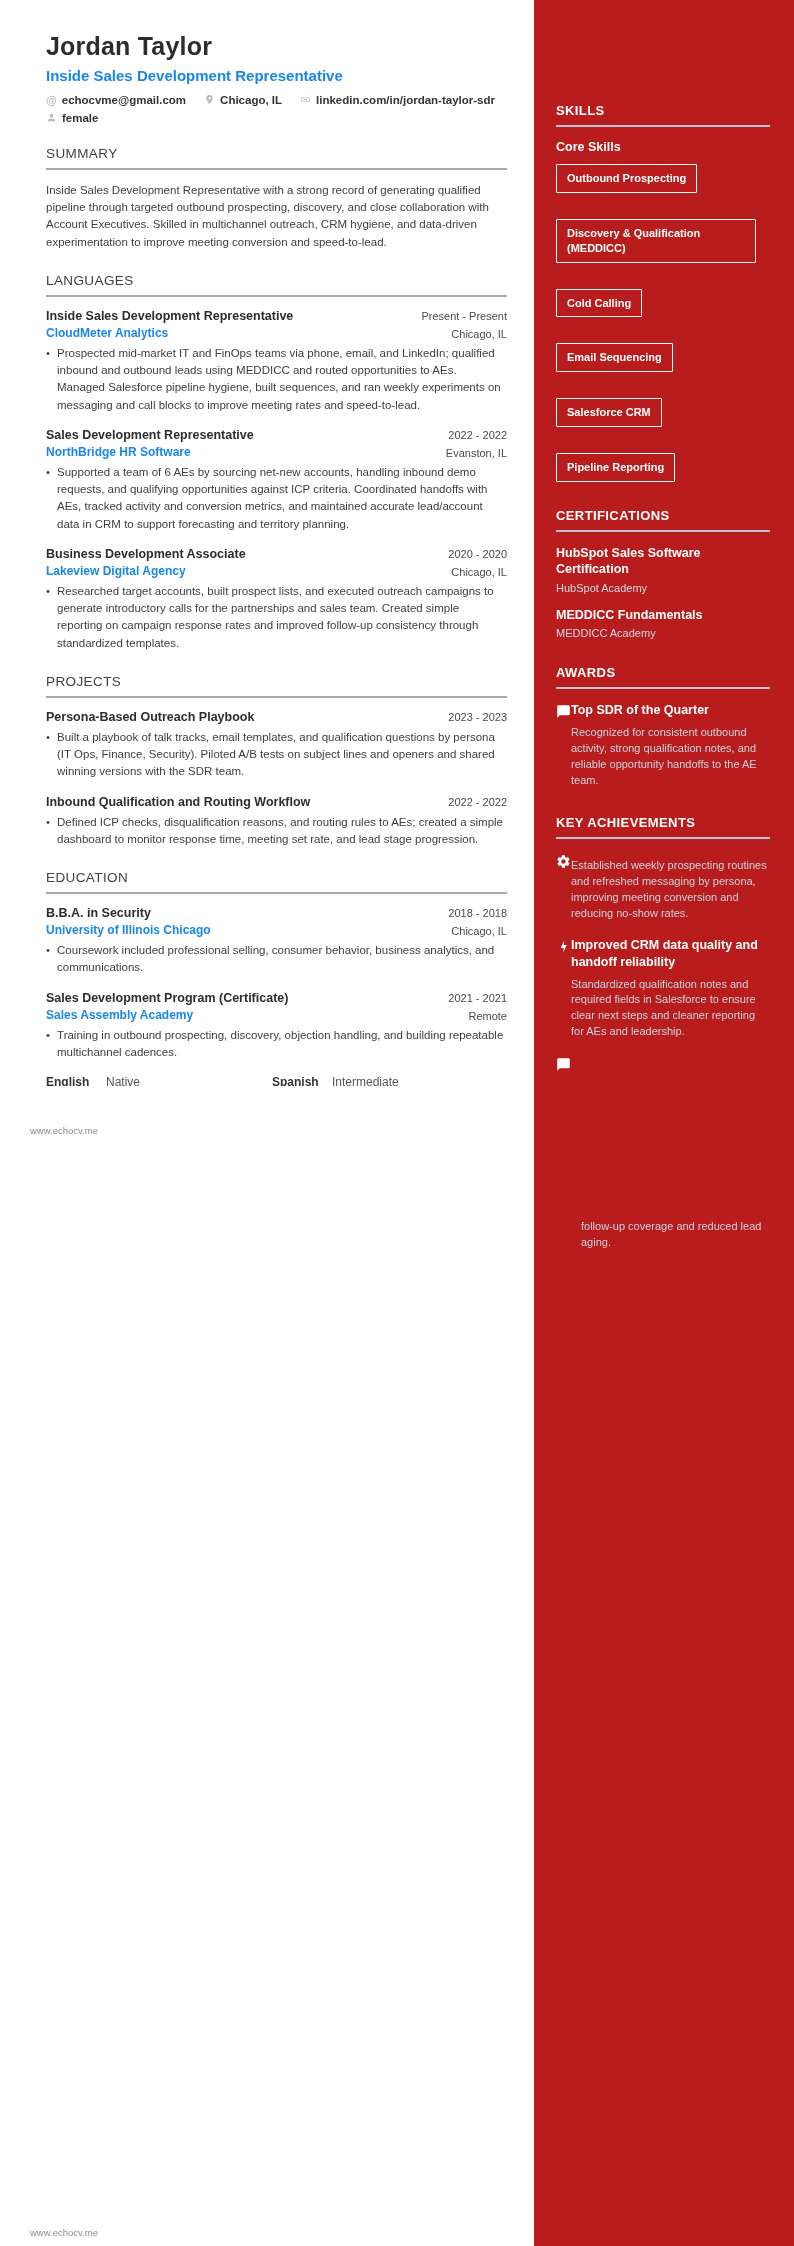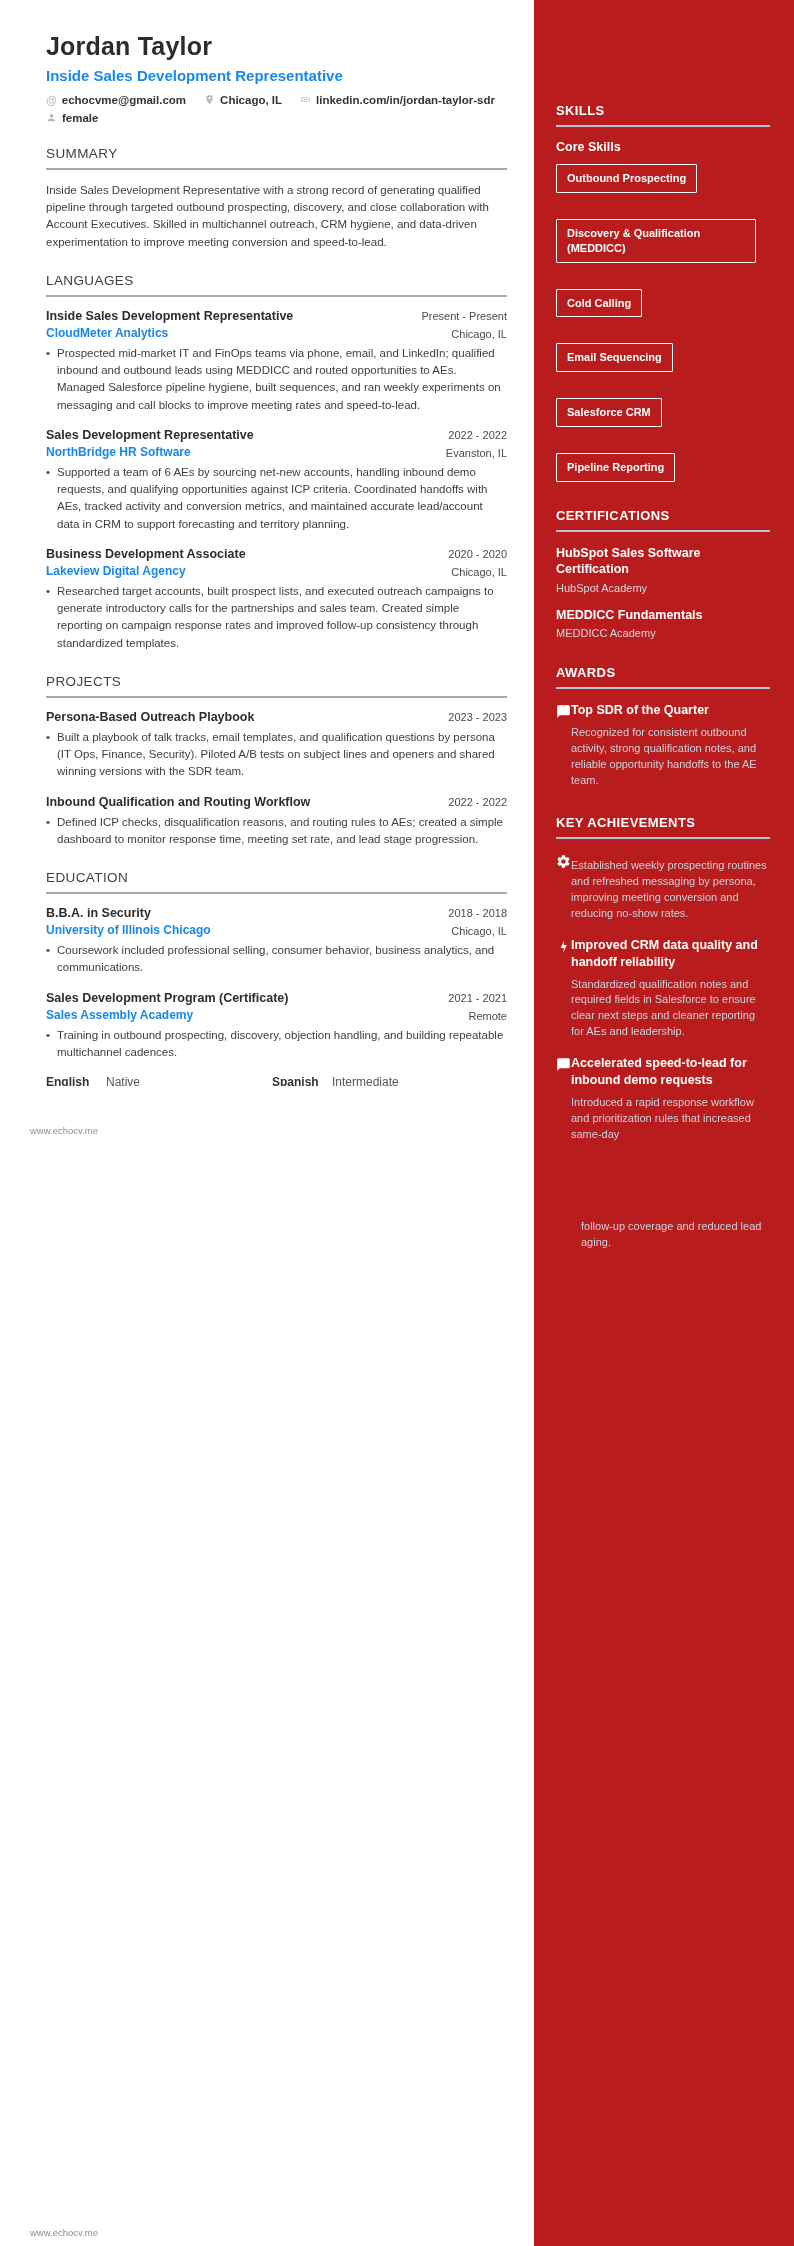--- a/index.html
+++ b/index.html
@@ -132,24 +132,20 @@
         <div class="side-item-desc">Standardized qualification notes and required fields in Salesforce to ensure clear next steps and cleaner reporting for AEs and leadership.</div>
       </div>
     </div>
 
     <div class="side-item">
       <span class="side-icon">
         <svg width="15" height="15" viewBox="0 0 24 24">
             <path fill="#ffffff" d="M20 2H4a2 2 0 0 0-2 2v18l4-4h14a2 2 0 0 0 2-2V4a2 2 0 0 0-2-2z"></path>
           </svg>
       </span>
-      <div>
-        <div class="side-item-title">Accelerated speed-to-lead for inbound demo requests</div>
-        <div class="side-item-desc">Introduced a rapid response workflow and prioritization rules that increased same-day</div>
-      </div>
     </div>
   </div>
 </aside>
 
 <div class="overflow-text">follow-up coverage and reduced lead aging.</div>
 
 <main class="main">
 
   <div class="name">Jordan Taylor</div>
   <div class="head-title">Inside Sales Development Representative</div>

